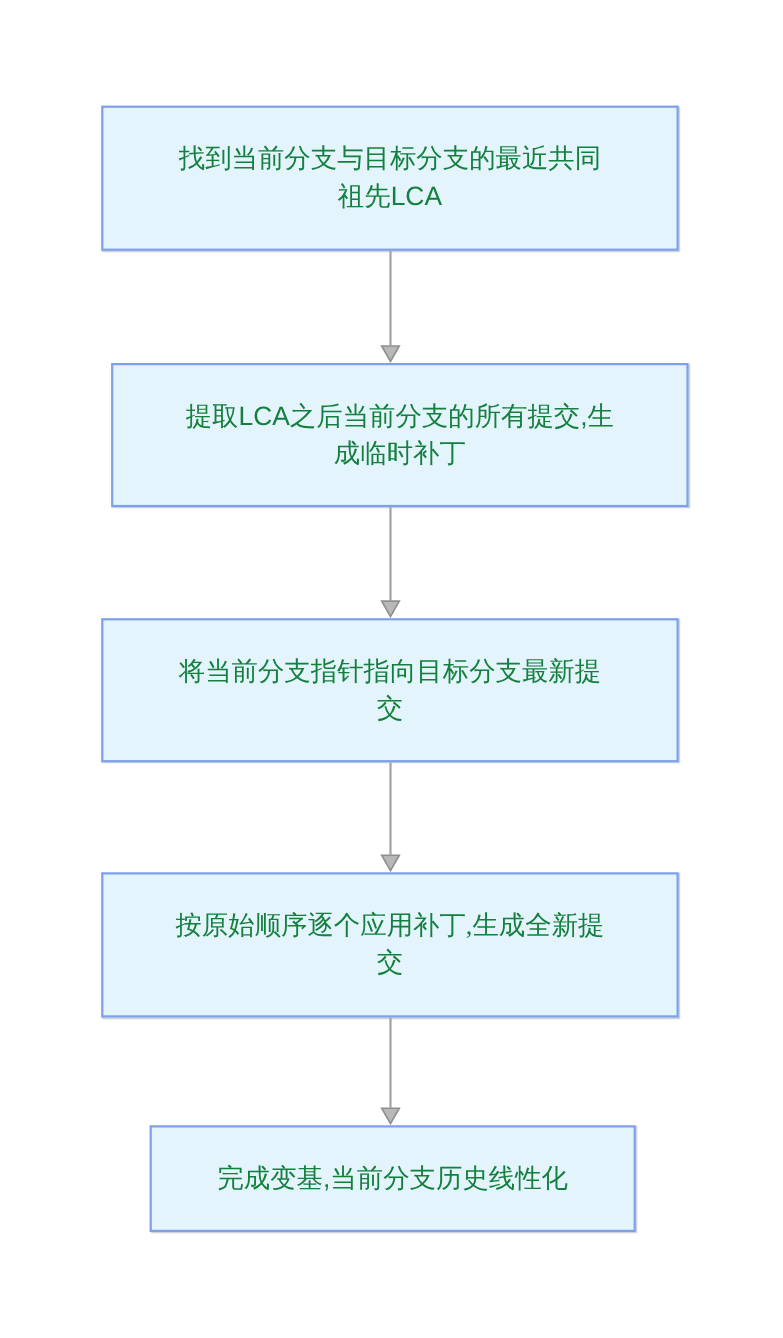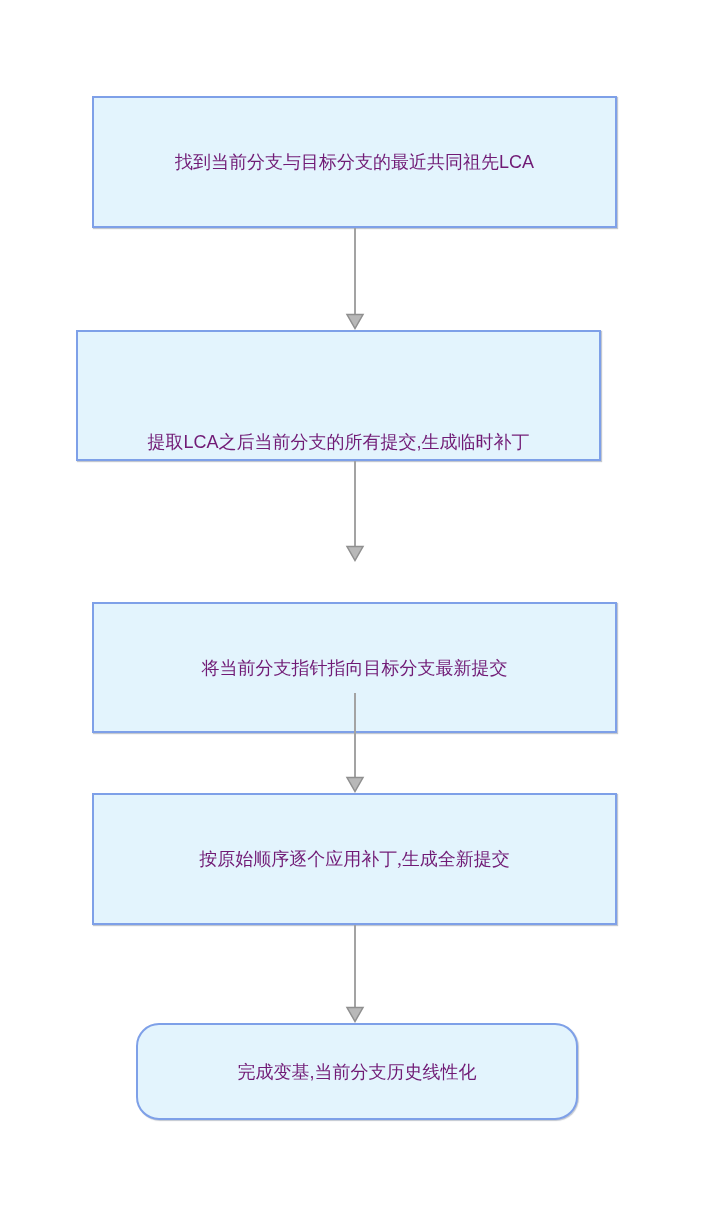--- a/index.html
+++ b/index.html
@@ -18,34 +18,34 @@
   .flow-node {
     position: absolute;
     box-sizing: border-box;
     background: #e3f4fd;
     border: 2px solid #7ea0e8;
     box-shadow: 1px 1px 1px rgba(120, 130, 150, 0.45);
     display: flex;
     align-items: center;
     justify-content: center;
     text-align: center;
-    color: #701a75;
-    font-size: 18px;
+    color: #15803d;
+    font-size: 24px;
     line-height: 34px;
     font-weight: 400;
   }
   .flow-node .node-label {
     display: block;
     max-width: 398px;
   }
   .node-1 { left: 92px;  top: 96px;   width: 525px; height: 132px; }
-  .node-2 { left: 76px;  top: 330px;  width: 525px; height: 131px; align-items: flex-end; }
-  .node-3 { left: 92px;  top: 562px;  width: 525px; height: 131px; margin-top: 40px; }
+  .node-2 { left: 101px;  top: 330px;  width: 525px; height: 131px; }
+  .node-3 { left: 92px;  top: 562px;  width: 525px; height: 131px; }
   .node-4 { left: 92px;  top: 793px;  width: 525px; height: 132px; font-family: Liberation Serif, serif; }
-  .node-5 { left: 136px; top: 1023px; width: 442px; height: 97px; border-radius: 23px; }
+  .node-5 { left: 136px; top: 1023px; width: 442px; height: 97px; }
   .node-5 .node-label { max-width: 420px; }
 
   .flow-arrow {
     position: absolute;
     left: 345px;
     width: 20px;
     display: flex;
     flex-direction: column;
     align-items: center;
   }

